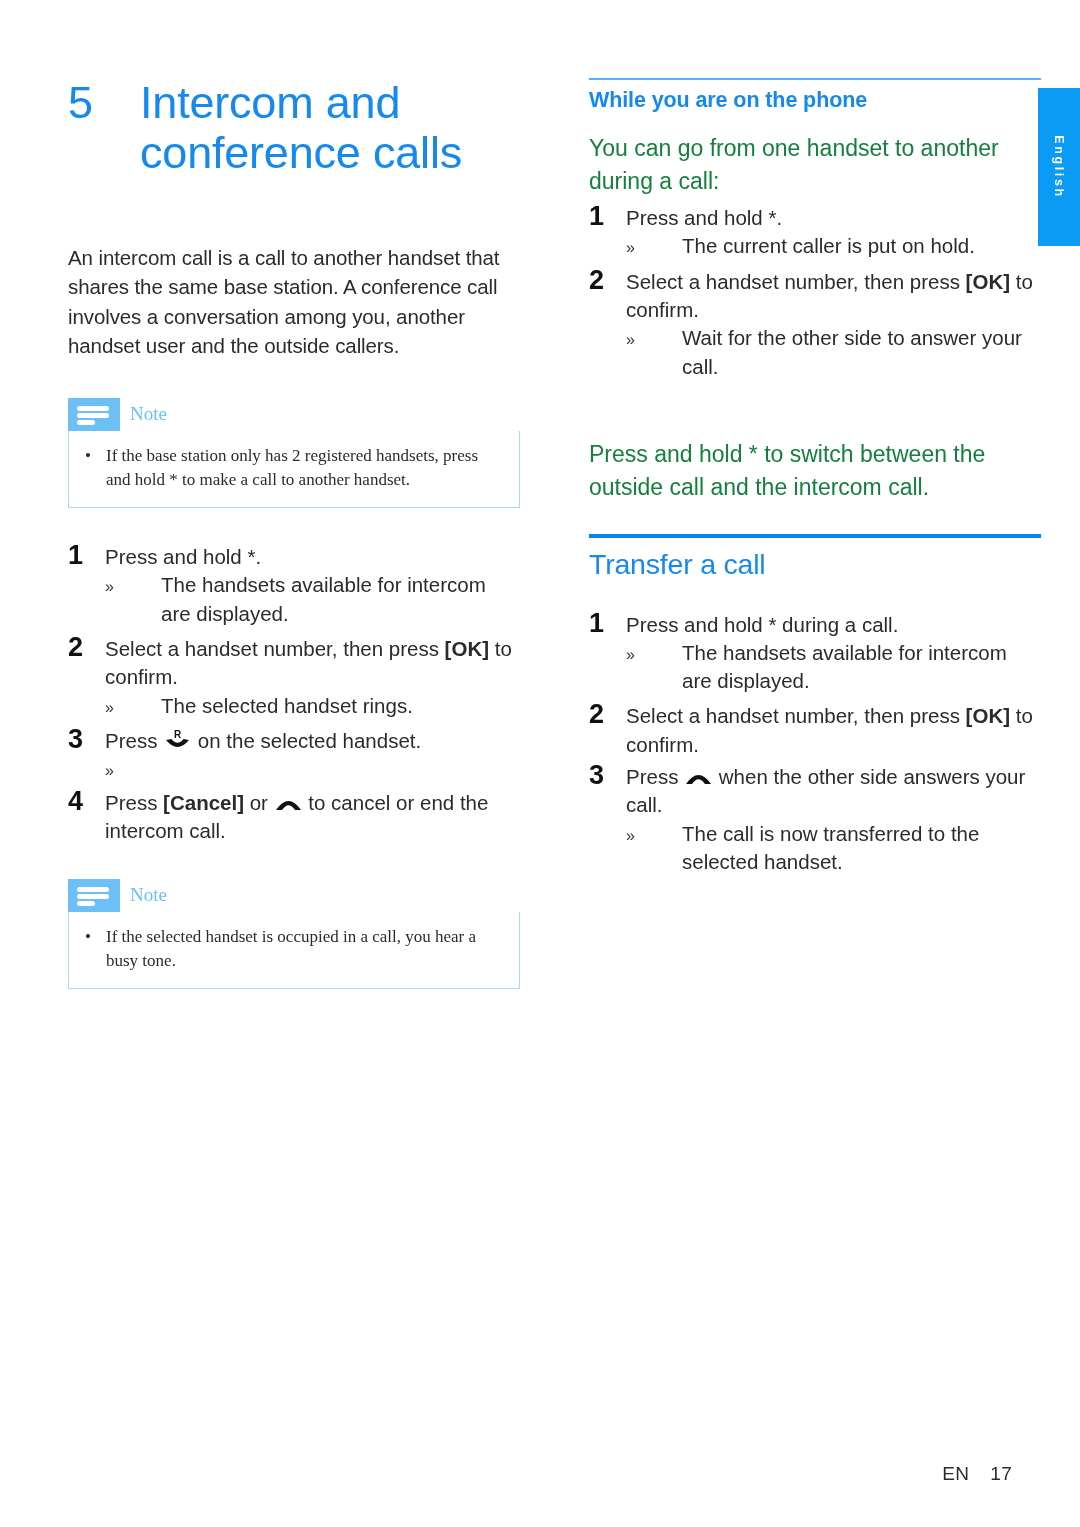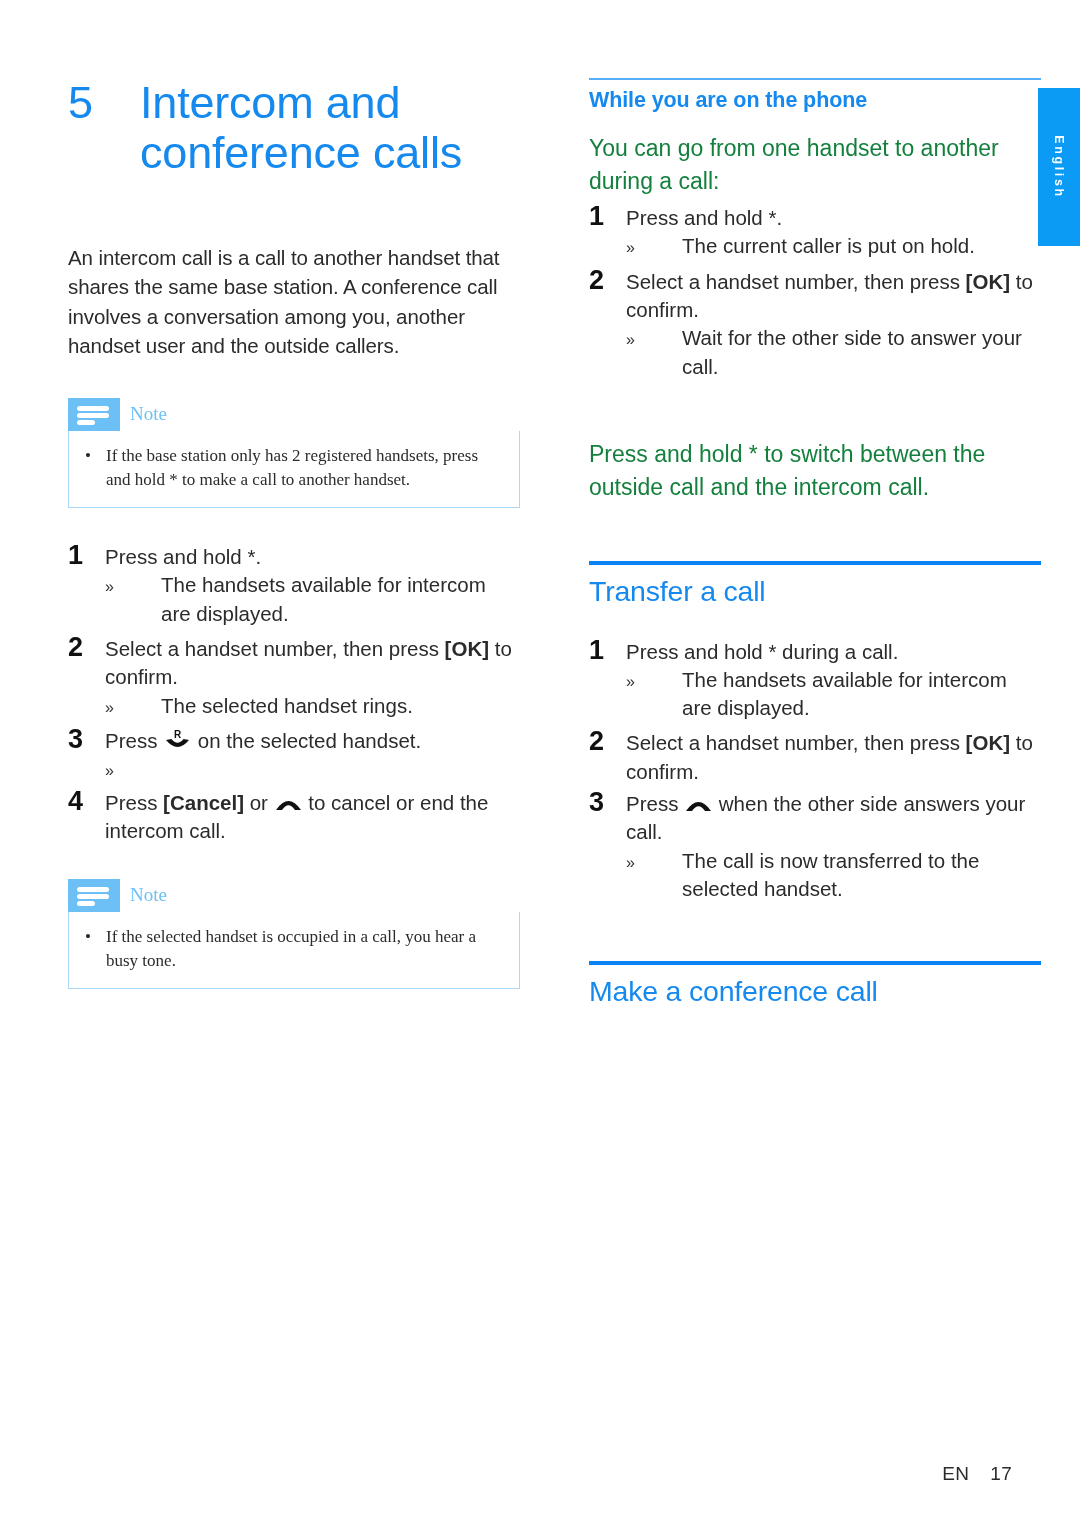--- a/index.html
+++ b/index.html
@@ -331,21 +331,21 @@
       <div class="step-body">
         <div><span>Select a handset number, then press </span><span class="key">[OK]</span><span> to confirm.</span></div>
         <div class="sub">
           <span class="sub-mark">»</span>
           <span class="sub-text">Wait for the other side to answer your call.</span>
         </div>
       </div>
     </div>
 
 
-    <div class="para" style="margin-bottom:57px;">Press and hold * to switch between the outside call and the intercom call.</div>
+    <div class="para" style="margin-bottom:30px;">Press and hold * to switch between the outside call and the intercom call.</div>
 
     <div style="margin-bottom:26px;">
       <div class="h1-rule"></div>
       <div class="h1">Transfer a call</div>
     </div>
 
     <div class="step" style="margin-bottom:5px;">
       <div class="step-num">1</div>
       <div class="step-body">
         <div>Press and hold * during a call.</div>
@@ -369,24 +369,20 @@
         <div><span>Press </span><span class="ico ico-hangup"><svg width="29" height="16" viewBox="0 0 29 16">
                 <path d="M2 15 Q14.5 -3 27 15 L21 15 Q14.5 5.5 8 15 Z" fill="#111"></path>
               </svg></span><span> when the other side answers your call.</span></div>
         <div class="sub">
           <span class="sub-mark">»</span>
           <span class="sub-text">The call is now transferred to the selected handset.</span>
         </div>
       </div>
     </div>
 
-    <div style="margin-bottom:37px;">
-      <div class="h1-rule"></div>
-      <div class="h1">Make a conference call</div>
-    </div>
 
   </div>
 
   <div class="footer">
     <span>EN</span><span class="pg">17</span>
   </div>
 
 </div>
 
 </body></html>

